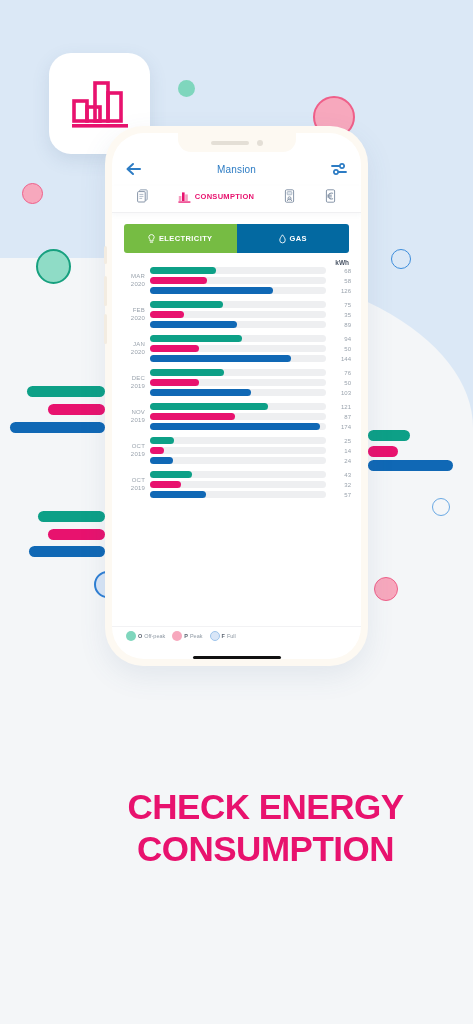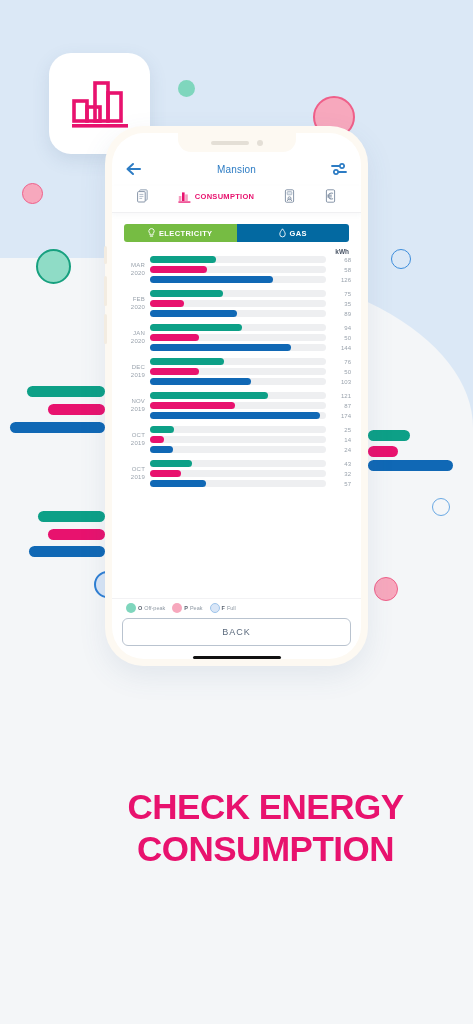--- a/index.html
+++ b/index.html
@@ -85,21 +85,21 @@
     padding:3px 10px 9px 10px;
     border-bottom:1px solid #f0f0f2;
     box-shadow:0 2px 5px rgba(120,130,150,.06);
   }
   .tab { display:flex; align-items:center; gap:4px; cursor:pointer; }
   .tab-label { font-size:7.5px; font-weight:bold; letter-spacing:.3px; color:#e8126e; }
 
   
   .seg-wrap { padding:11px 12px 6px 12px; display:flex; }
   .seg {
-    flex:1; height:18px; display:flex; align-items:center; justify-content:center; gap:4px;
+    flex:1; height:29px; display:flex; align-items:center; justify-content:center; gap:4px;
     font-size:7.5px; font-weight:bold; color:#fff; letter-spacing:.4px; cursor:pointer;
   }
   .seg-elec { background:#76bc43; border-radius:3px 0 0 3px; }
   .seg-gas  { background:#0369a1; border-radius:0 3px 3px 0; }
 
   
   .chart { flex:1; padding:0 10px 0 12px; position:relative; overflow:hidden; }
   .kwh-head {
     text-align:right; font-size:6.5px; font-weight:bold; color:#4a5566;
     padding-right:2px; margin-bottom:1px;
@@ -471,21 +471,20 @@
           <span class="lg-txt">Peak</span>
         </div>
         <div class="lg-item">
           <div class="lg-dot" style="background: rgb(217, 230, 247); border: 1px solid rgb(158, 196, 234);"></div>
           <span class="lg-key">F</span>
           <span class="lg-txt">Full</span>
         </div>
       </div>
 
     <div class="back-wrap">
-      <button class="back-btn">BACK</button>
       <div class="home-ind"></div>
     </div>
   </div>
 </div>
 
 <div class="copy">
   <div class="headline">
     <div>CHECK ENERGY</div>
     <div>CONSUMPTION</div>
   </div>

